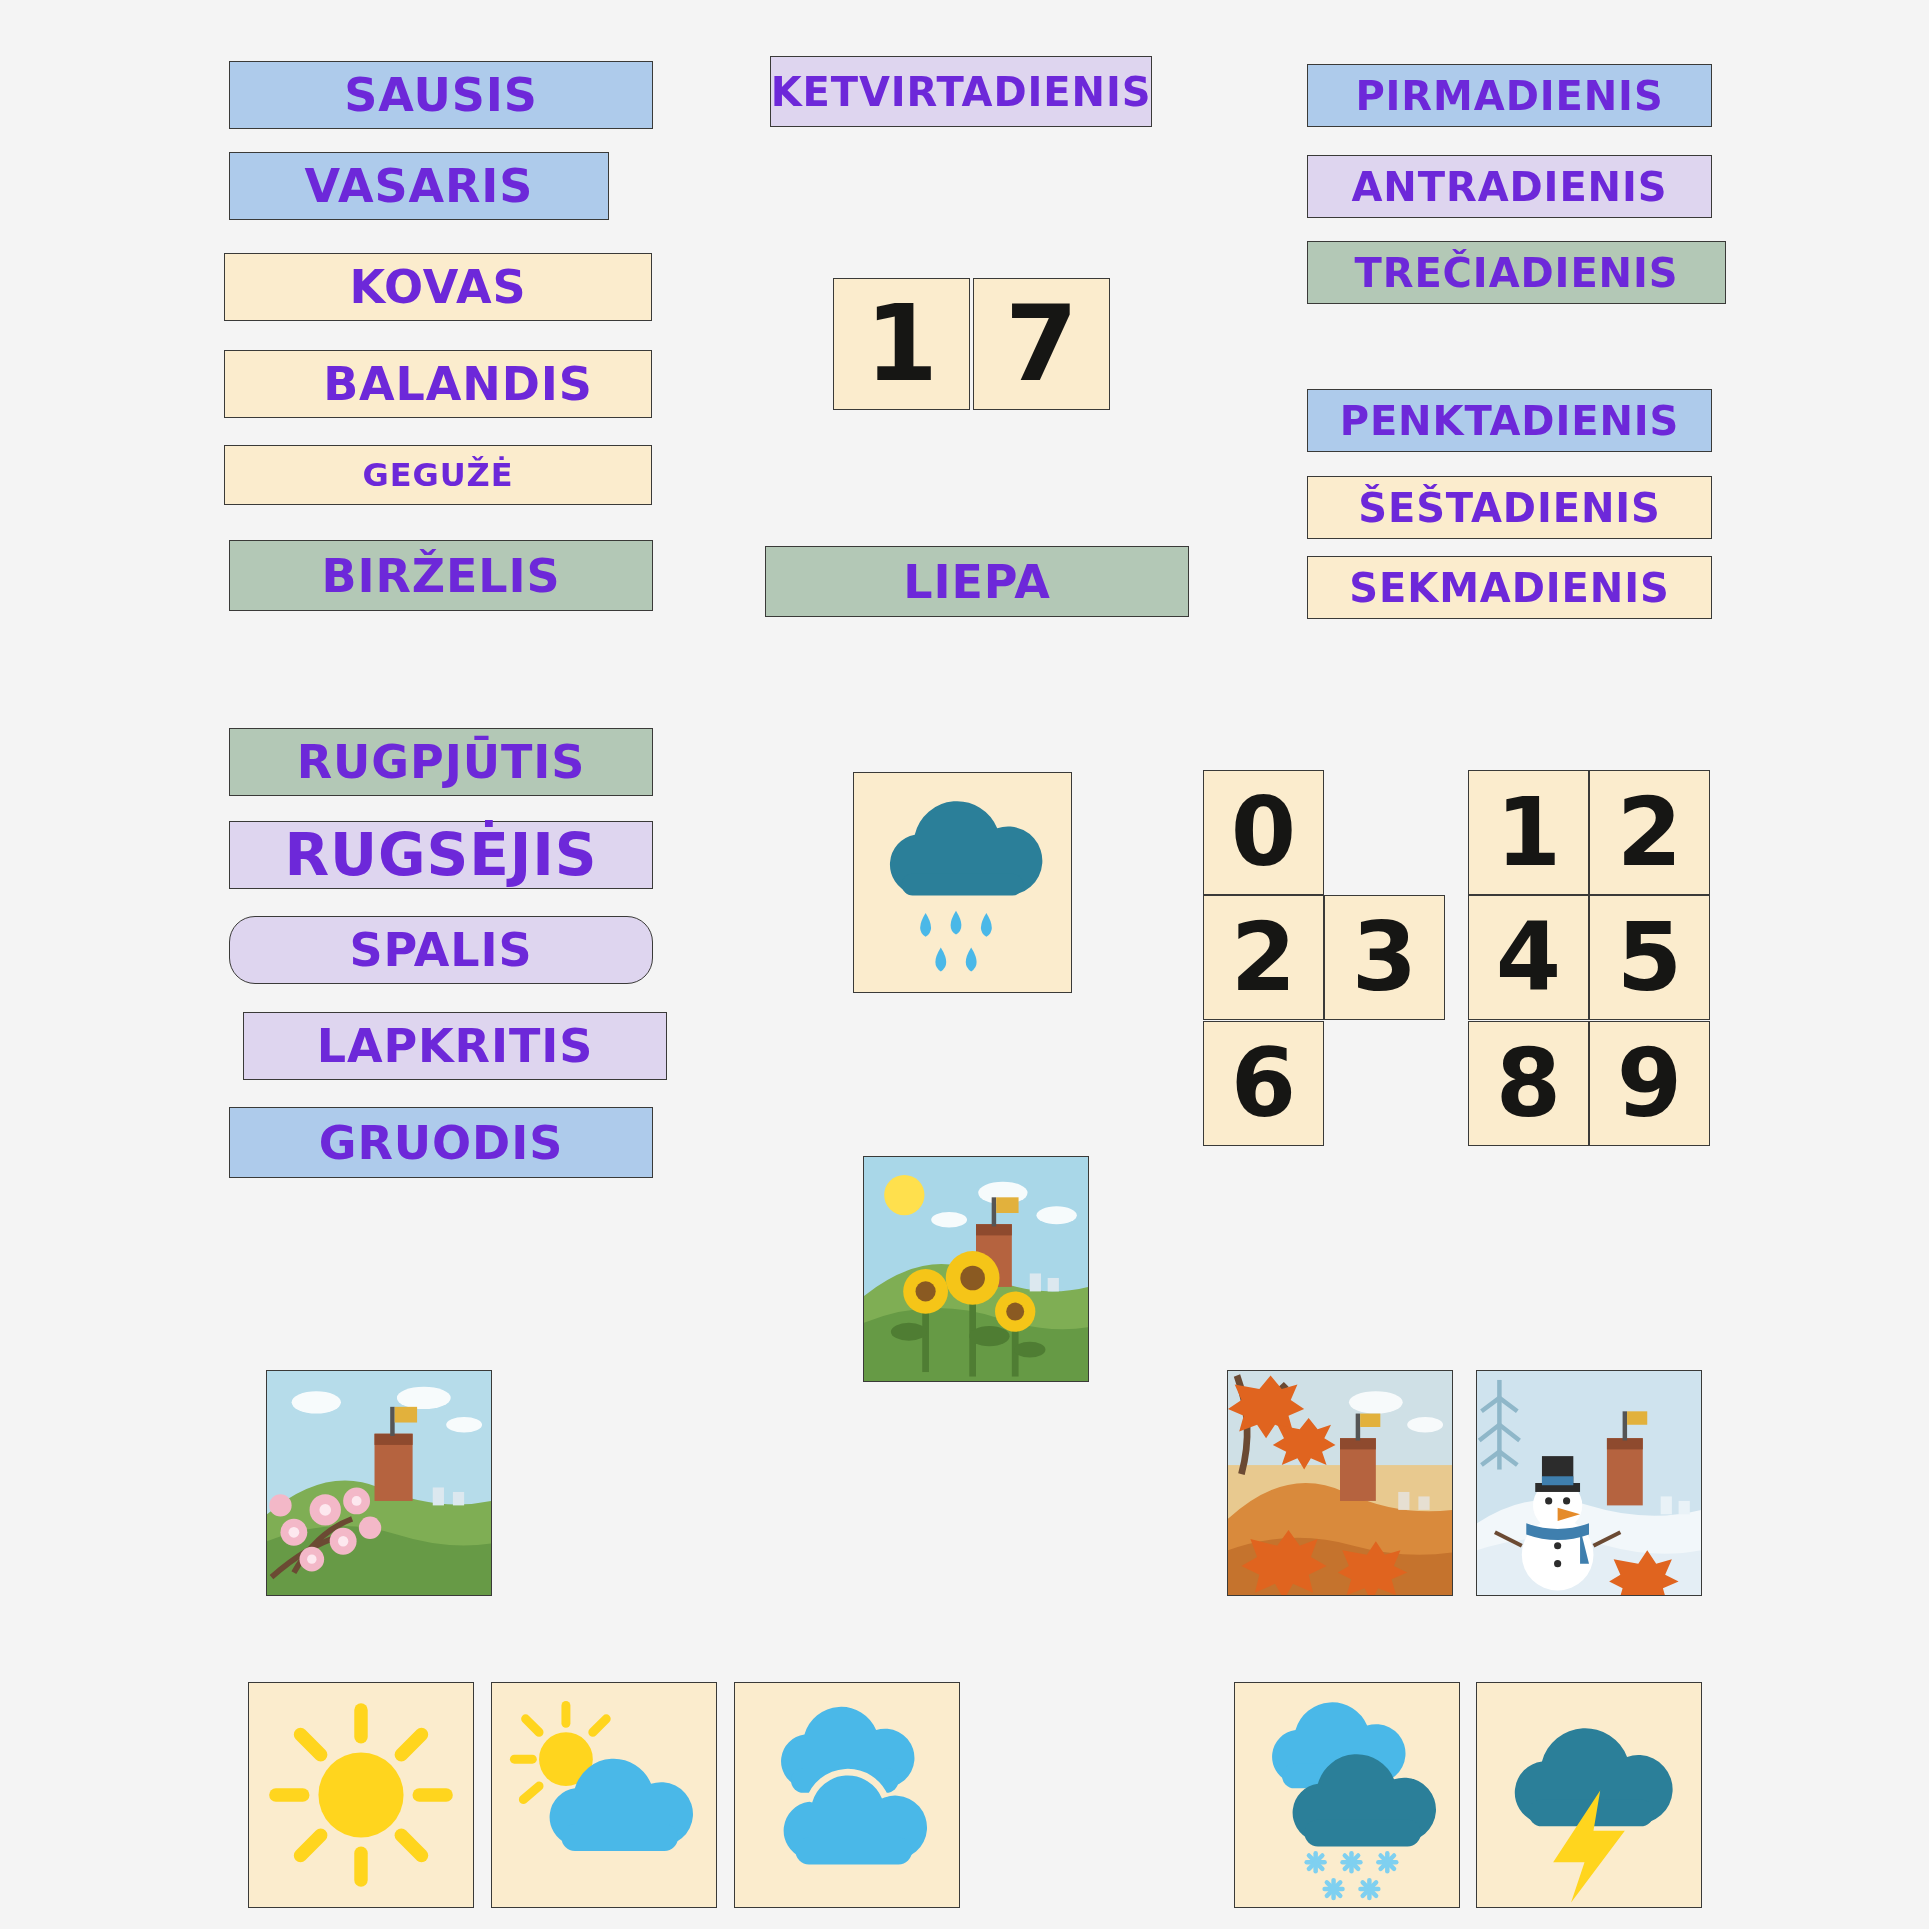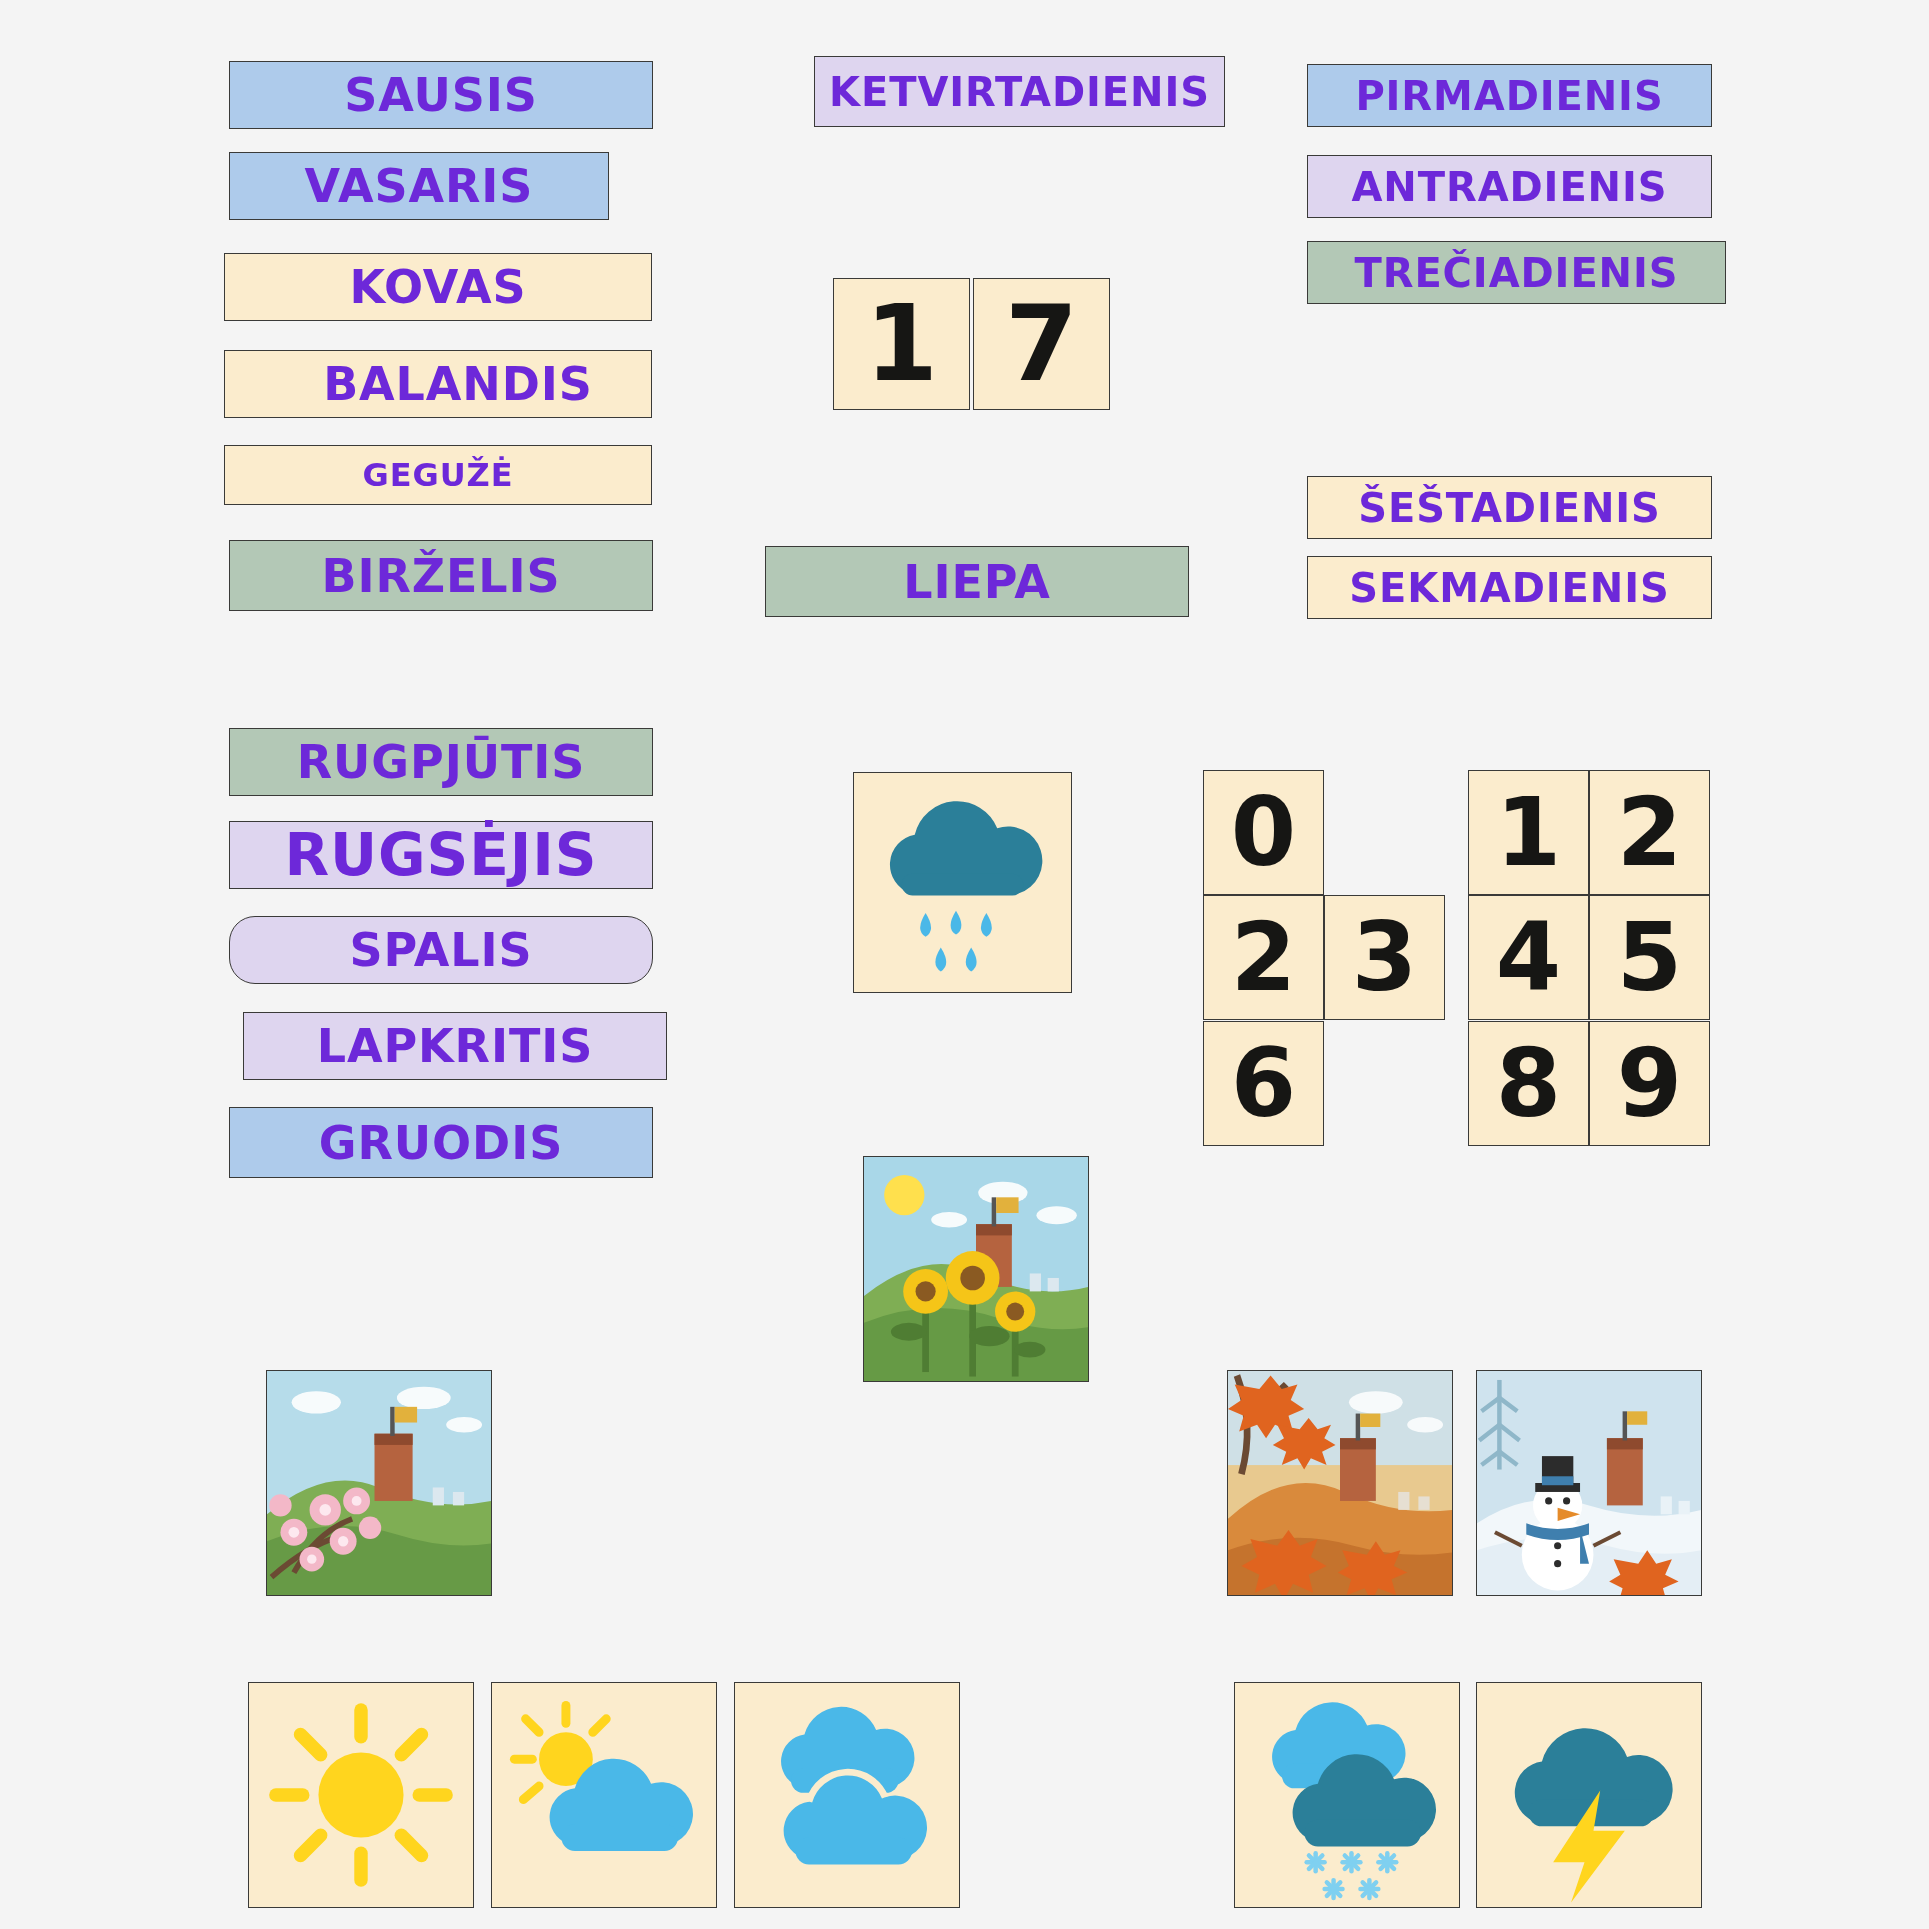--- a/index.html
+++ b/index.html
@@ -77,31 +77,32 @@
   <div class="chip cream" style="left:224px; top:350px; width:428px; height:68px; font-size:46px;padding-left:40px;">BALANDIS</div>
   <div class="chip cream" style="left:224px; top:445px; width:428px; height:60px; font-size:32px;">GEGUŽĖ</div>
   <div class="chip green" style="left:229px; top:540px; width:424px; height:71px; font-size:46px;">BIRŽELIS</div>
 
   <div class="chip green" style="left:229px; top:728px; width:424px; height:68px; font-size:46px;">RUGPJŪTIS</div>
   <div class="chip purple" style="left:229px; top:821px; width:424px; height:68px; font-size:58px;">RUGSĖJIS</div>
   <div class="chip purple" style="left:229px; top:916px; width:424px; height:68px; font-size:46px;border-radius:26px;">SPALIS</div>
   <div class="chip purple" style="left:229px; top:1012px; width:424px; height:68px; font-size:46px;margin-left:14px;">LAPKRITIS</div>
   <div class="chip blue" style="left:229px; top:1107px; width:424px; height:71px; font-size:46px;">GRUODIS</div>
 
-  <div class="chip purple" style="left:770px; top:56px; width:411px; height:71px; font-size:40px;margin-left:44px;">KETVIRTADIENIS</div>
+  <div class="chip purple" style="left:770px; top:56px; width:382px; height:71px; font-size:40px;">KETVIRTADIENIS</div>
 
   <div class="tile" style="left:833px; top:278px; width:137px; height:132px; font-size:105px;">1</div>
   <div class="tile" style="left:973px; top:278px; width:137px; height:132px; font-size:105px;">7</div>
 
   <div class="chip green" style="left:765px; top:546px; width:424px; height:71px; font-size:46px;">LIEPA</div>
 
   <div class="chip blue" style="left:1307px; top:64px; width:405px; height:63px; font-size:40px;">PIRMADIENIS</div>
   <div class="chip purple" style="left:1307px; top:155px; width:405px; height:63px; font-size:40px;">ANTRADIENIS</div>
   <div class="chip green" style="left:1307px; top:241px; width:419px; height:63px; font-size:40px;">TREČIADIENIS</div>
 
+  <div class="chip blue" style="left:1307px; top:389px; width:405px; height:63px; font-size:40px;">PENKTADIENIS</div>
   <div class="chip cream" style="left:1307px; top:476px; width:405px; height:63px; font-size:40px;">ŠEŠTADIENIS</div>
   <div class="chip cream" style="left:1307px; top:556px; width:405px; height:63px; font-size:40px;">SEKMADIENIS</div>
 
   <div class="tile" style="left:1203px; top:770px; width:121px; height:125px; font-size:94px;">0</div>
   <div class="tile" style="left:1468px; top:770px; width:121px; height:125px; font-size:94px;">1</div>
   <div class="tile" style="left:1589px; top:770px; width:121px; height:125px; font-size:94px;">2</div>
 
   <div class="tile" style="left:1203px; top:895px; width:121px; height:125px; font-size:94px;">2</div>
   <div class="tile" style="left:1324px; top:895px; width:121px; height:125px; font-size:94px;">3</div>
   <div class="tile" style="left:1468px; top:895px; width:121px; height:125px; font-size:94px;">4</div>

